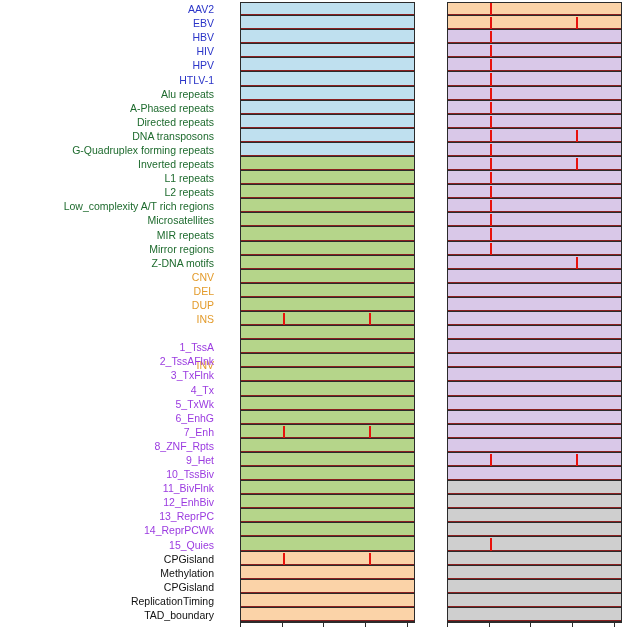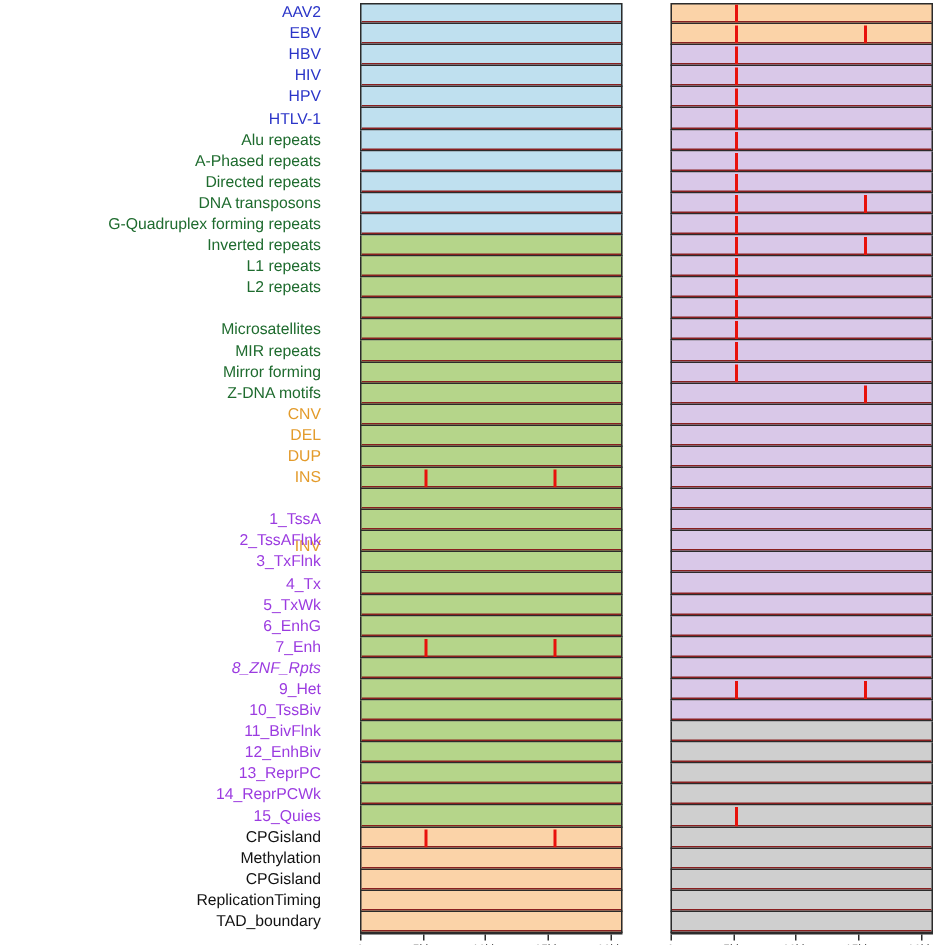--- a/index.html
+++ b/index.html
@@ -65,37 +65,38 @@
       <div class="row-label" style="top: 65.4091px; color: rgb(43, 53, 200);">HPV</div>
       <div class="row-label" style="top: 79.5px; color: rgb(43, 53, 200);">HTLV-1</div>
       <div class="row-label" style="top: 93.5909px; color: rgb(30, 107, 46);">Alu repeats</div>
       <div class="row-label" style="top: 107.682px; color: rgb(30, 107, 46);">A-Phased repeats</div>
       <div class="row-label" style="top: 121.773px; color: rgb(30, 107, 46);">Directed repeats</div>
       <div class="row-label" style="top: 135.864px; color: rgb(30, 107, 46);">DNA transposons</div>
       <div class="row-label" style="top: 149.955px; color: rgb(30, 107, 46); margin-left: 24px;">G-Quadruplex forming repeats</div>
       <div class="row-label" style="top: 164.045px; color: rgb(30, 107, 46);">Inverted repeats</div>
       <div class="row-label" style="top: 178.136px; color: rgb(30, 107, 46);">L1 repeats</div>
       <div class="row-label" style="top: 192.227px; color: rgb(30, 107, 46);">L2 repeats</div>
+      <div class="row-label" style="top: 206.318px; color: rgb(30, 107, 46);">Low_complexity A/T rich regions</div>
       <div class="row-label" style="top: 220.409px; color: rgb(30, 107, 46);">Microsatellites</div>
       <div class="row-label" style="top: 234.5px; color: rgb(30, 107, 46);">MIR repeats</div>
-      <div class="row-label" style="top: 248.591px; color: rgb(30, 107, 46);">Mirror forming</div>
+      <div class="row-label" style="top: 248.591px; color: rgb(30, 107, 46);">Mirror regions</div>
       <div class="row-label" style="top: 262.682px; color: rgb(30, 107, 46);">Z-DNA motifs</div>
       <div class="row-label" style="top: 276.773px; color: rgb(227, 155, 43);">CNV</div>
       <div class="row-label" style="top: 290.864px; color: rgb(227, 155, 43);">DEL</div>
       <div class="row-label" style="top: 304.955px; color: rgb(227, 155, 43);">DUP</div>
       <div class="row-label" style="top: 319.045px; color: rgb(227, 155, 43);">INS</div>
       <div class="row-label" style="top: 333.136px; color: rgb(227, 155, 43); margin-top: 32px;">INV</div>
       <div class="row-label" style="top: 347.227px; color: rgb(155, 59, 224);">1_TssA</div>
       <div class="row-label" style="top: 361.318px; color: rgb(155, 59, 224);">2_TssAFlnk</div>
       <div class="row-label" style="top: 375.409px; color: rgb(155, 59, 224);">3_TxFlnk</div>
       <div class="row-label" style="top: 389.5px; color: rgb(155, 59, 224);">4_Tx</div>
       <div class="row-label" style="top: 403.591px; color: rgb(155, 59, 224);">5_TxWk</div>
       <div class="row-label" style="top: 417.682px; color: rgb(155, 59, 224);">6_EnhG</div>
       <div class="row-label" style="top: 431.773px; color: rgb(155, 59, 224);">7_Enh</div>
-      <div class="row-label" style="top: 445.864px; color: rgb(155, 59, 224); font-style: italic;">8_ZNF_Rpts</div>
+      <div class="row-label" style="top: 445.864px; color: rgb(155, 59, 224);">8_ZNF_Rpts</div>
       <div class="row-label" style="top: 459.955px; color: rgb(155, 59, 224);">9_Het</div>
       <div class="row-label" style="top: 474.045px; color: rgb(155, 59, 224);">10_TssBiv</div>
       <div class="row-label" style="top: 488.136px; color: rgb(155, 59, 224);">11_BivFlnk</div>
       <div class="row-label" style="top: 502.227px; color: rgb(155, 59, 224);">12_EnhBiv</div>
       <div class="row-label" style="top: 516.318px; color: rgb(155, 59, 224);">13_ReprPC</div>
       <div class="row-label" style="top: 530.409px; color: rgb(155, 59, 224);">14_ReprPCWk</div>
       <div class="row-label" style="top: 544.5px; color: rgb(155, 59, 224);">15_Quies</div>
       <div class="row-label" style="top: 558.591px; color: rgb(17, 17, 17);">CPGisland</div>
       <div class="row-label" style="top: 572.682px; color: rgb(17, 17, 17);">Methylation</div>
       <div class="row-label" style="top: 586.773px; color: rgb(17, 17, 17);">CPGisland</div>

